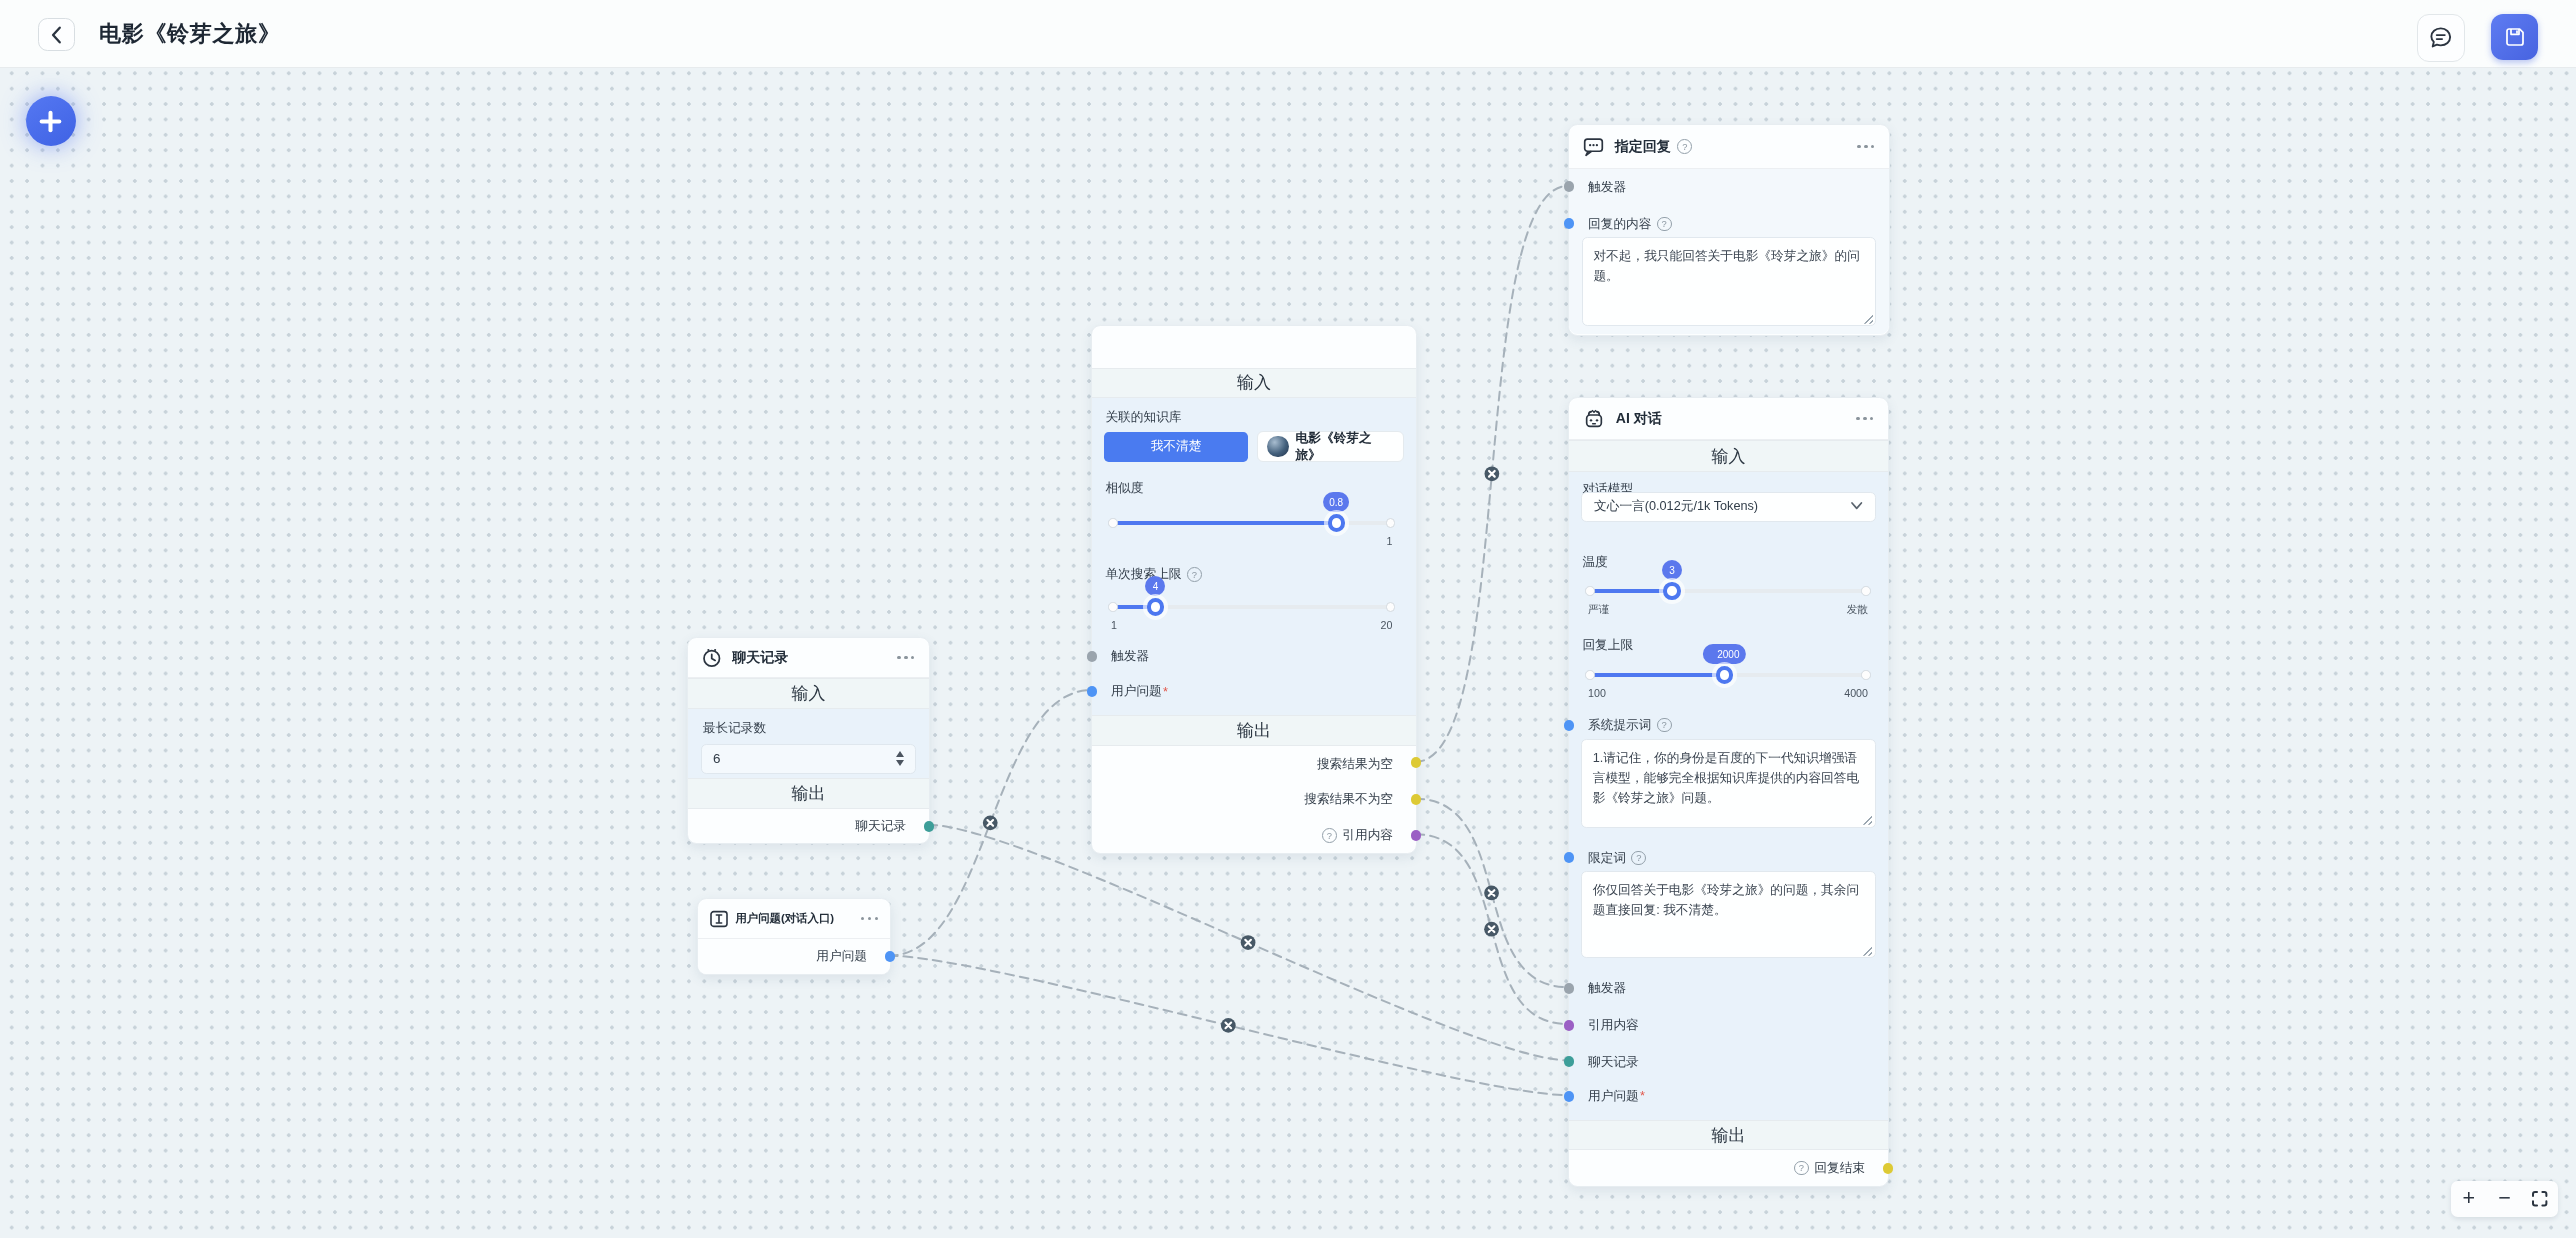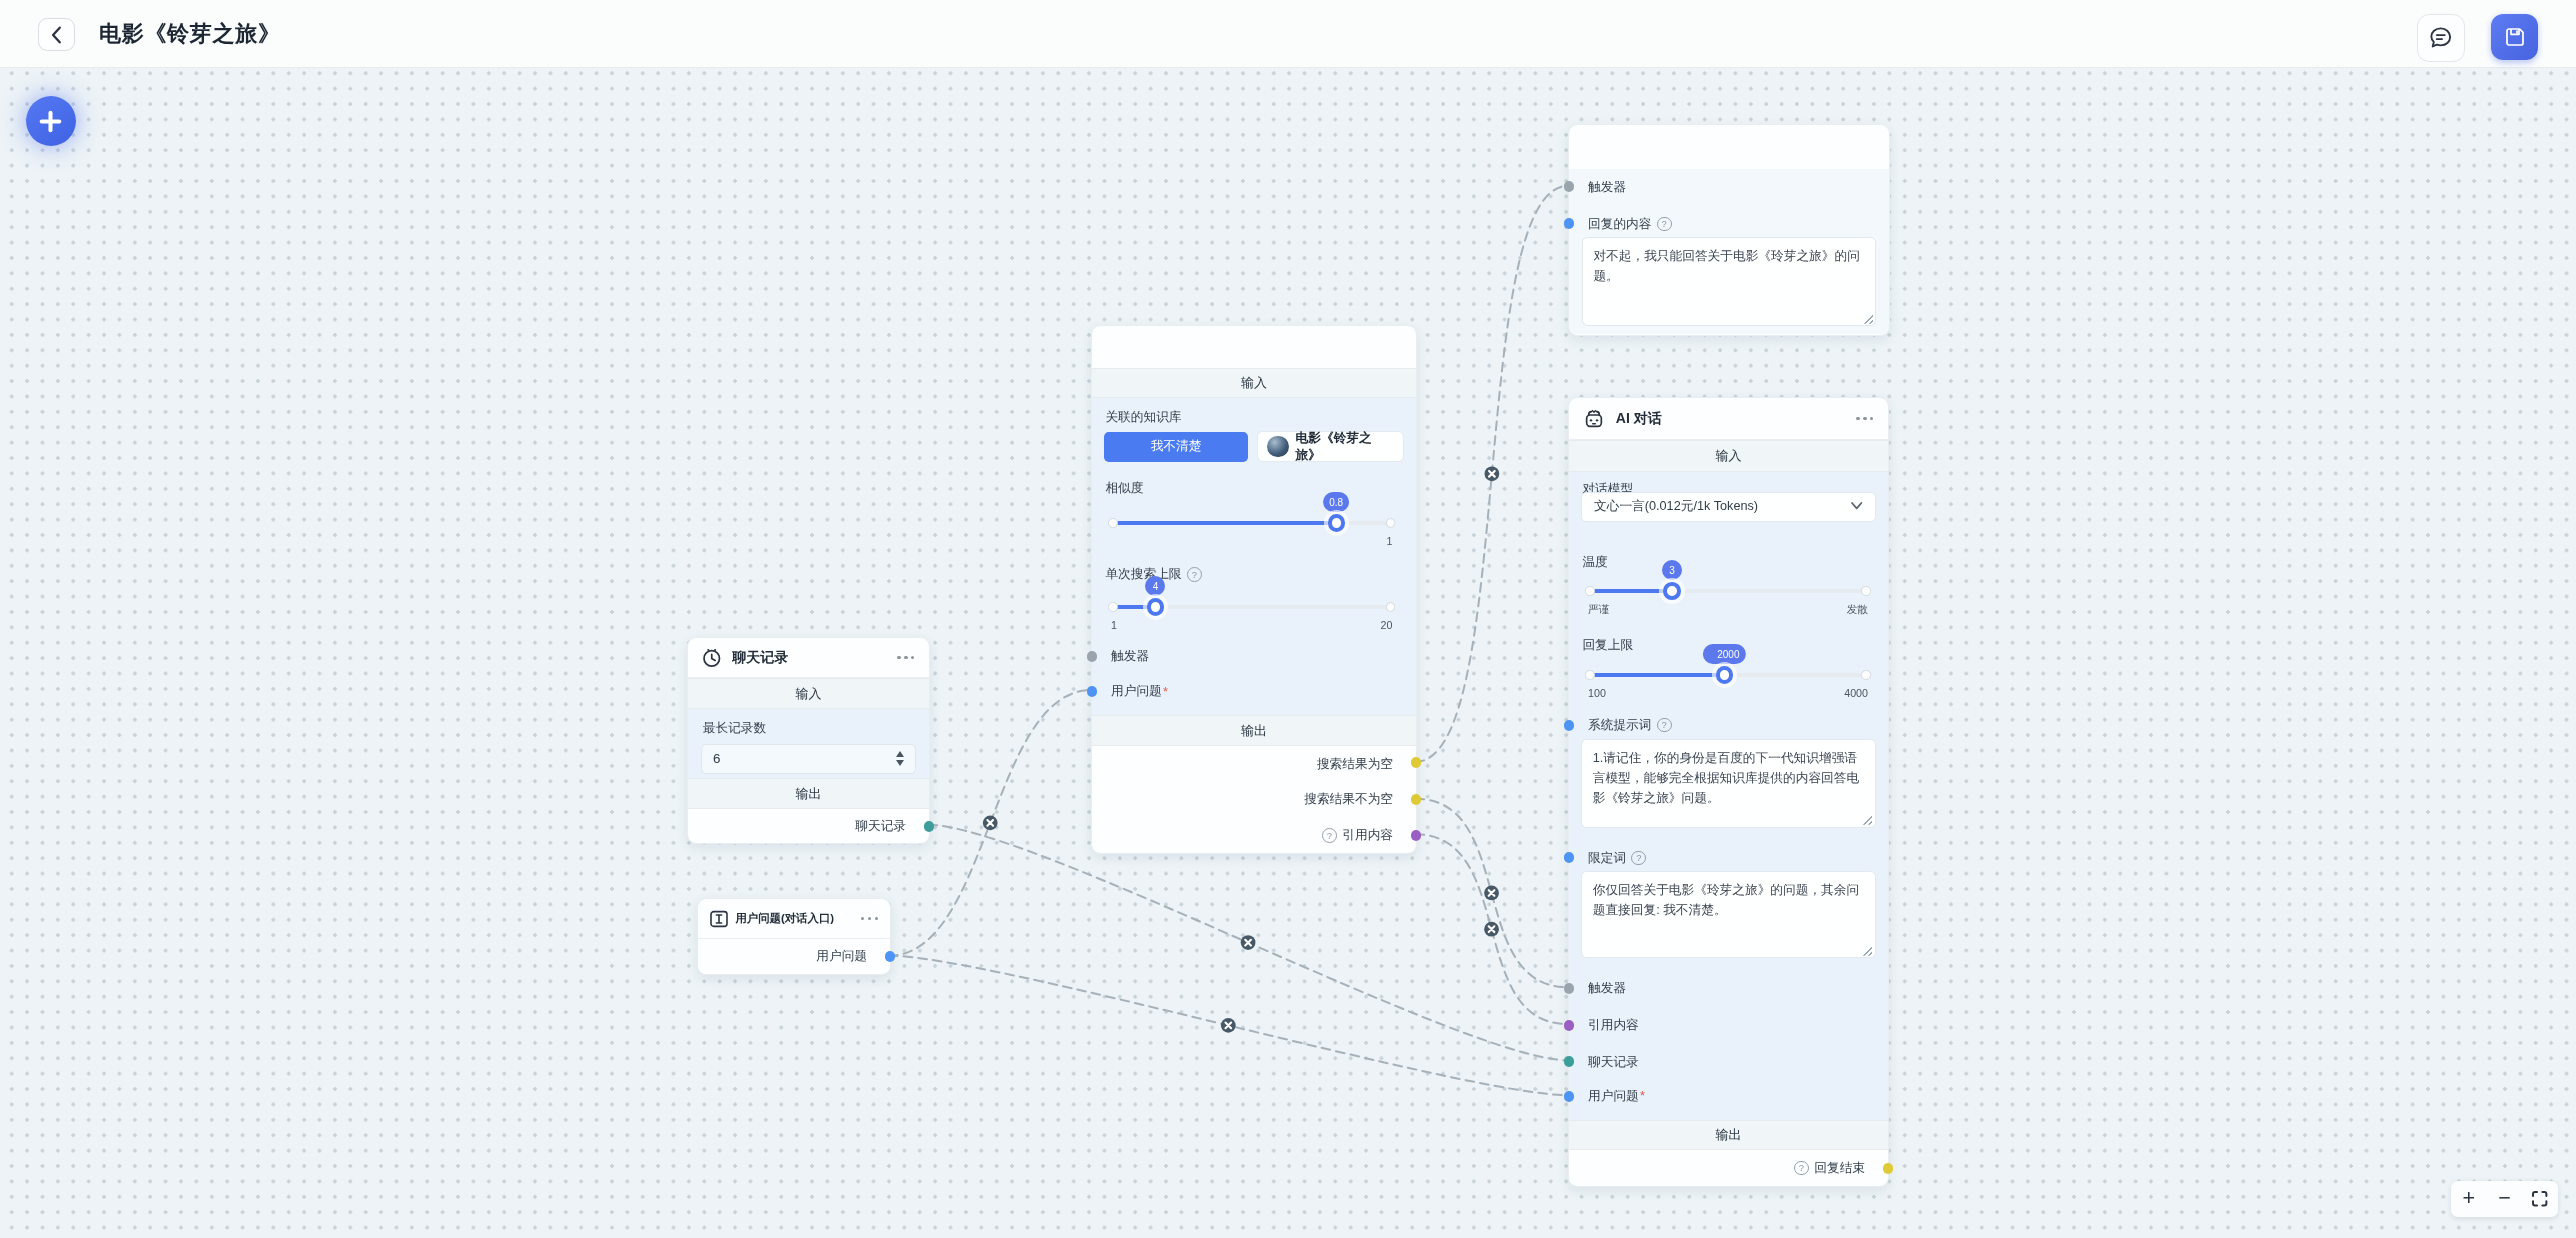--- a/index.html
+++ b/index.html
@@ -33,21 +33,21 @@
   .node{position:absolute;background:#fcfeff;border:1px solid #e7edf1;border-radius:9.4px;
     box-shadow:0 4px 12px rgba(60,90,120,.10);z-index:10;}
   .n-header{position:absolute;left:0;top:0;right:0;display:flex;align-items:center;
     border-bottom:1px solid #eceff2;padding:0 13.4px;box-sizing:border-box;}
   .n-title{font-size:14px;font-weight:600;color:#222d39;margin-left:9.4px;white-space:nowrap;}
   .n-icon{flex:0 0 auto;display:flex;align-items:center;justify-content:center;}
   .more{margin-left:auto;display:flex;gap:3.4px;cursor:pointer;padding:4px 1.3px;}
   .more i{width:3.4px;height:3.4px;border-radius:50%;background:#8a949c;}
   .strip{position:absolute;left:0;right:0;background:#f0f6f7;border-top:1px solid #e6ebee;
     border-bottom:1px solid #e6ebee;display:flex;align-items:center;justify-content:center;
-    font-size:13px;font-weight:500;color:#2a3541;box-sizing:border-box;}
+    font-size:17px;font-weight:500;color:#2a3541;box-sizing:border-box;}
   .body-blue{position:absolute;left:0;right:0;background:#e9f2fa;}
   .body-lite{position:absolute;left:0;right:0;background:#f3f8fc;border-radius:0 0 8.7px 8.7px;}
   .f-label{position:absolute;font-size:12.7px;color:#333e4a;display:flex;align-items:center;gap:5.4px;white-space:nowrap;}
   .row{position:absolute;left:0;right:0;display:flex;align-items:center;font-size:12.7px;color:#333e4a;}
   .row.in{padding-left:19px;}
   .row.out{justify-content:flex-end;padding-right:23px;gap:5.4px;}
   .req{color:#e2574a;margin-left:1.3px;}
   .port{position:absolute;width:10.7px;height:10.7px;border-radius:50%;z-index:12;cursor:crosshair;}
   .port.l{left:-5.4px;} .port.r{right:-5.4px;}
   .help{width:14.8px;height:14.8px;border-radius:50%;border:1px solid #93a0aa;color:#8b97a1;
@@ -274,20 +274,38 @@
       <span>引用内容</span>
     </div>
     <span class="port l" style="top:325px;background:#9aa4ad;"></span>
     <span class="port l" style="top:360px;background:#4e94f5;"></span>
     <span class="port r" style="top:431px;background:#ddca35;"></span>
     <span class="port r" style="top:468px;background:#ddca35;"></span>
     <span class="port r" style="top:504px;background:#9b5fc4;"></span>
   </div>
 
   <div class="node" style="left:1568px;top:124px;width:320px;height:210px;">
+    <div class="n-header" style="height:44px;">
+      <span class="n-icon">
+        <svg width="23" height="23" viewBox="0 0 34 34">
+          <rect x="4" y="6" width="26" height="18" rx="4" fill="none" stroke="#2b3440" stroke-width="2.5"></rect>
+          <path d="M9 24l-3 6 8-6" fill="none" stroke="#2b3440" stroke-width="2.5" stroke-linejoin="round"></path>
+          <circle cx="12" cy="15" r="1.7" fill="#2b3440"></circle>
+            <circle cx="17" cy="15" r="1.7" fill="#2b3440"></circle>
+            <circle cx="22" cy="15" r="1.7" fill="#2b3440"></circle>
+        </svg>
+      </span>
+      <span class="n-title">指定回复</span>
+      <span class="help" style="margin-left:6.7px;"></span>
+      <span class="more">
+          <i></i>
+          <i></i>
+          <i></i>
+        </span>
+    </div>
     <div class="body-lite" style="top:44px;height:165px;">
       <div class="row in" style="top:0.7px;height:36px;">
         <span>触发器</span>
       </div>
       <div class="row in" style="top:37px;height:36px;gap:5.4px;">
         <span>回复的内容</span>
         <span class="help"></span>
       </div>
       <textarea class="txt" style="left: 12.7px; right: 12.7px; top: 68px; height: 89px;">对不起，我只能回答关于电影《玲芽之旅》的问题。</textarea>
       <span class="grip" style="right:16px;top:144px;"></span>

